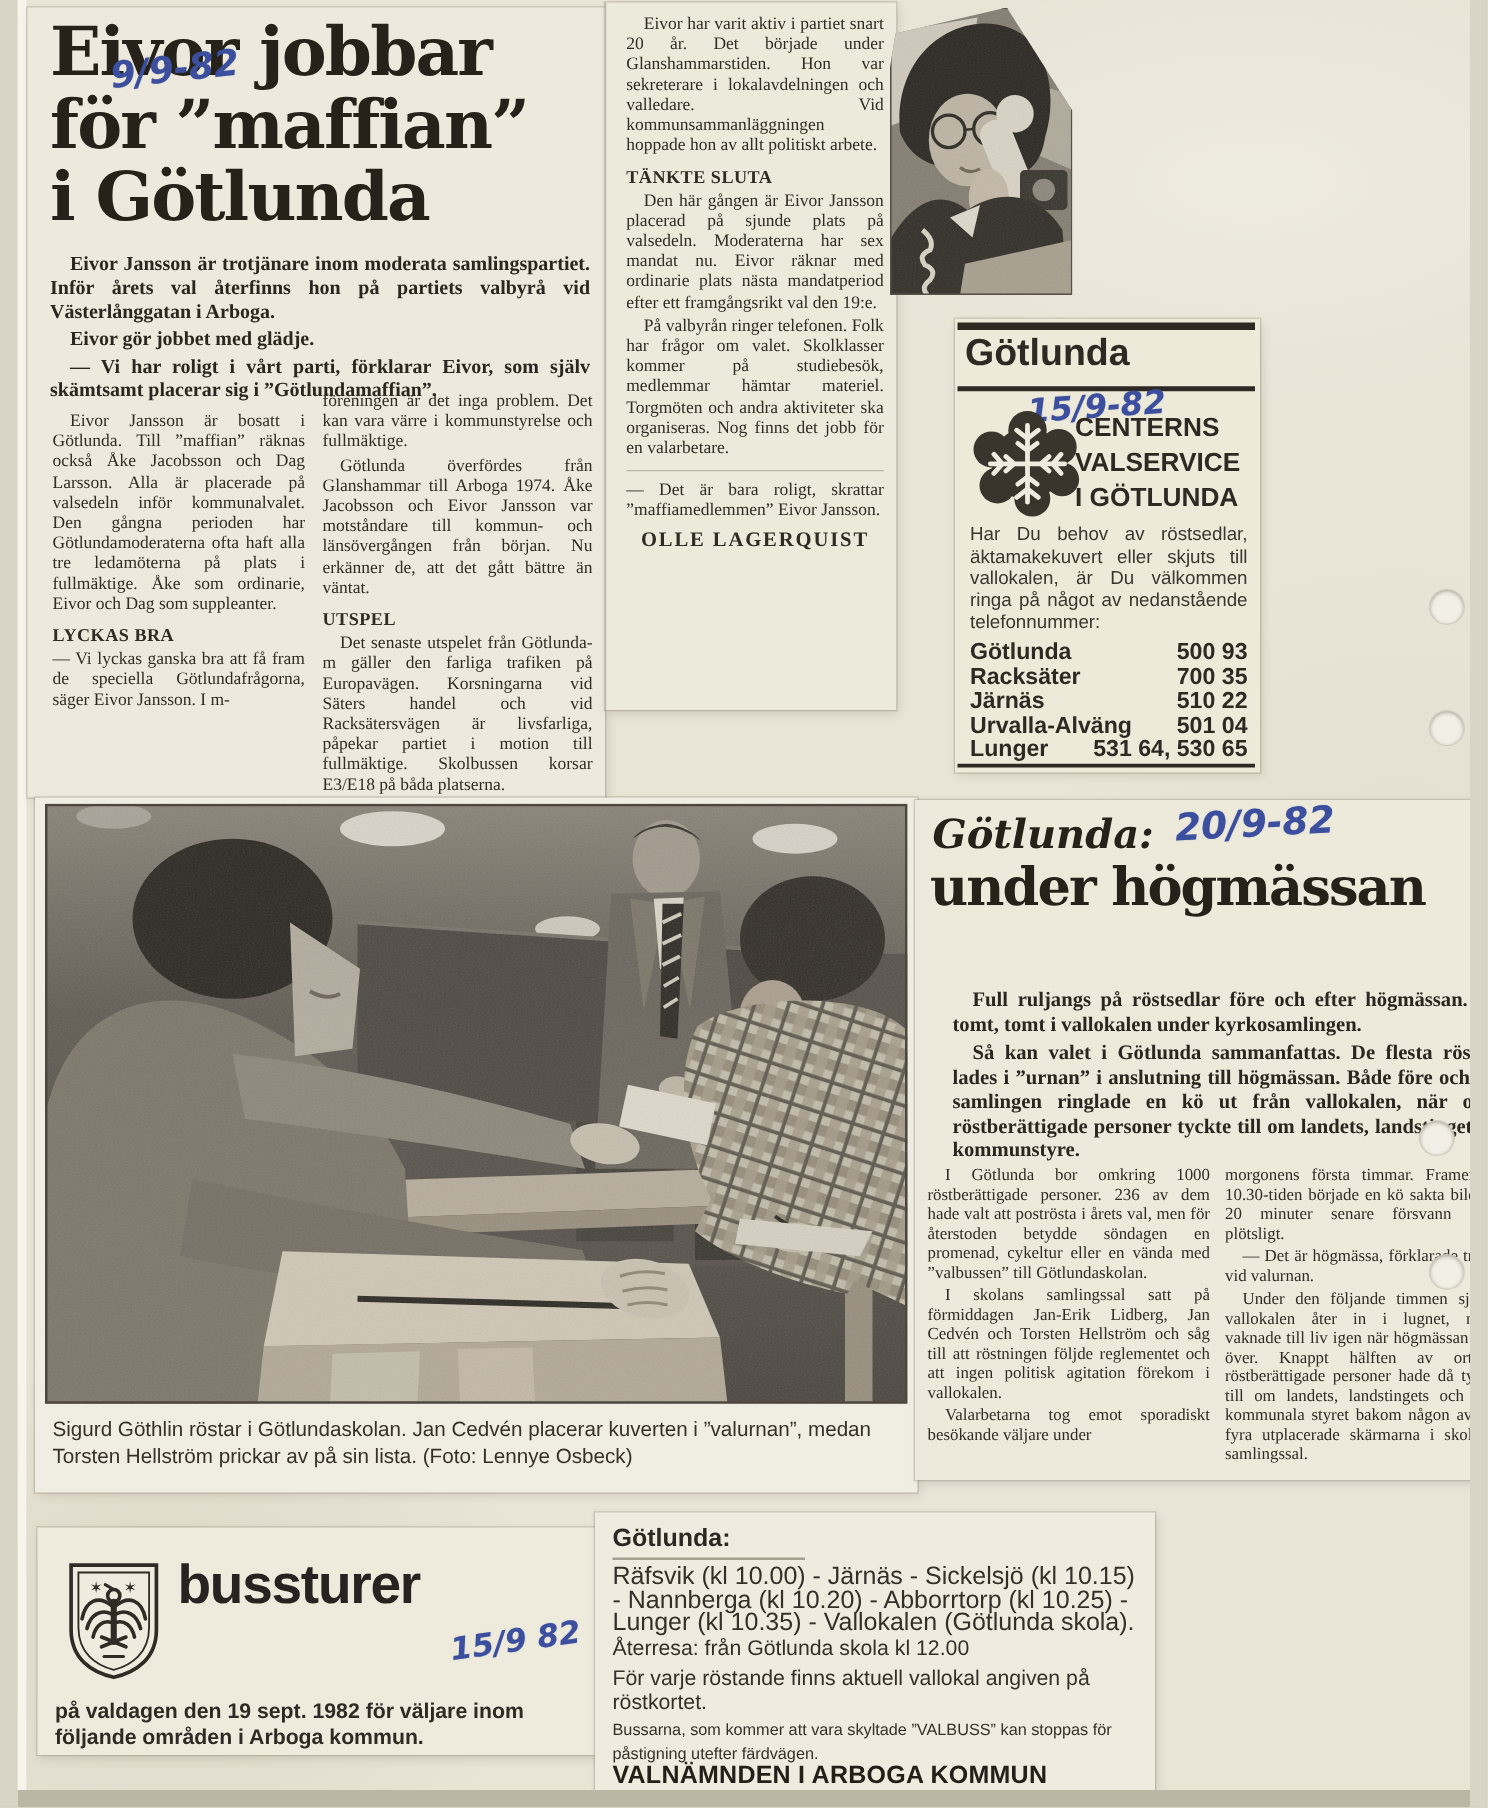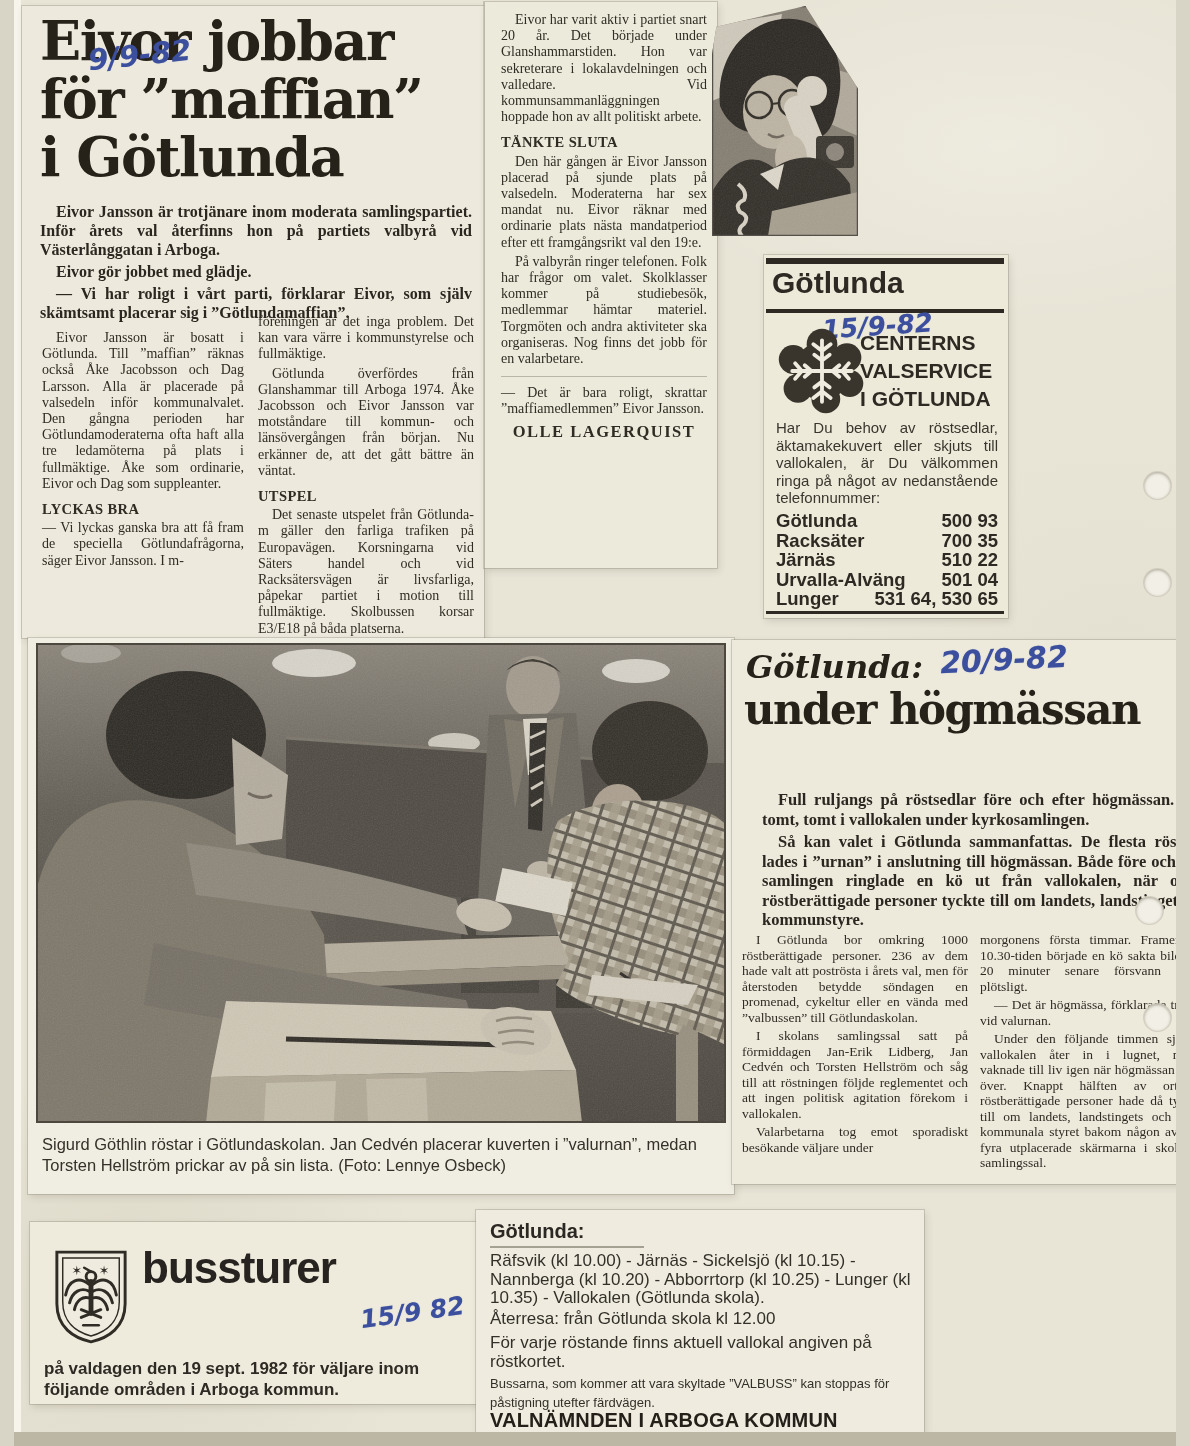--- a/index.html
+++ b/index.html
@@ -297,21 +297,21 @@
     </div>
     <div class="abs" style="left:112px;top:20px;width:330px;font-weight:bold;font-size:44px;line-height:51px;letter-spacing:-1px;color:#272320;">
       <span class="hl-line">bussturer</span>
     </div>
     <div class="hw" style="left:330px;top:76px;font-size:25px;transform:rotate(-8deg);">15/9 82</div>
     <div class="abs" style="left:14px;top:136px;width:424px;font-weight:bold;font-size:17px;line-height:21px;color:#2e2a24;">på valdagen den 19 sept. 1982 för väljare inom följande områden i Arboga kommun.</div>
   </div>
 
   <div class="clipping sans" style="left:462px;top:1210px;width:448px;height:224px;background:#efecdf;">
     <div class="abs" style="left:14px;top:10px;font-weight:bold;font-size:20px;color:#2b2722;border-bottom:2px solid rgba(90,85,70,.5);padding:0 60px 3px 0;">Götlunda:</div>
-    <div class="abs" style="left:14px;top:42px;width:422px;font-size:17px;line-height:18.5px;color:#33302a;">Räfsvik (kl 10.00) - Järnäs - Sickelsjö (kl 10.15) - Nannberga (kl 10.20) - Abborrtorp (kl 10.25) - Lunger (kl 10.35) - Vallokalen (Götlunda skola).</div>
+    <div class="abs" style="left:14px;top:42px;width:422px;font-size:20px;line-height:18.5px;color:#33302a;">Räfsvik (kl 10.00) - Järnäs - Sickelsjö (kl 10.15) - Nannberga (kl 10.20) - Abborrtorp (kl 10.25) - Lunger (kl 10.35) - Vallokalen (Götlunda skola).</div>
     <div class="abs" style="left:14px;top:99px;width:422px;font-size:17px;color:#33302a;">Återresa: från Götlunda skola kl 12.00</div>
     <div class="abs" style="left:14px;top:124px;width:422px;font-size:17px;line-height:18.5px;color:#33302a;">För varje röstande finns aktuell vallokal angiven på röstkortet.</div>
     <div class="abs" style="left:14px;top:165px;width:422px;font-size:13px;line-height:18.5px;color:#33302a;">Bussarna, som kommer att vara skyltade ”VALBUSS” kan stoppas för påstigning utefter färdvägen.</div>
     <div class="abs" style="left:14px;top:199px;width:430px;font-weight:bold;font-size:20px;letter-spacing:.2px;color:#242019;">VALNÄMNDEN I ARBOGA KOMMUN</div>
   </div>
 
   <div class="hole" style="left:1130px;top:472px;"></div>
   <div class="hole" style="left:1130px;top:569px;"></div>
   <div class="hole" style="left:1122px;top:897px;"></div>
   <div class="hole" style="left:1130px;top:1004px;"></div>

